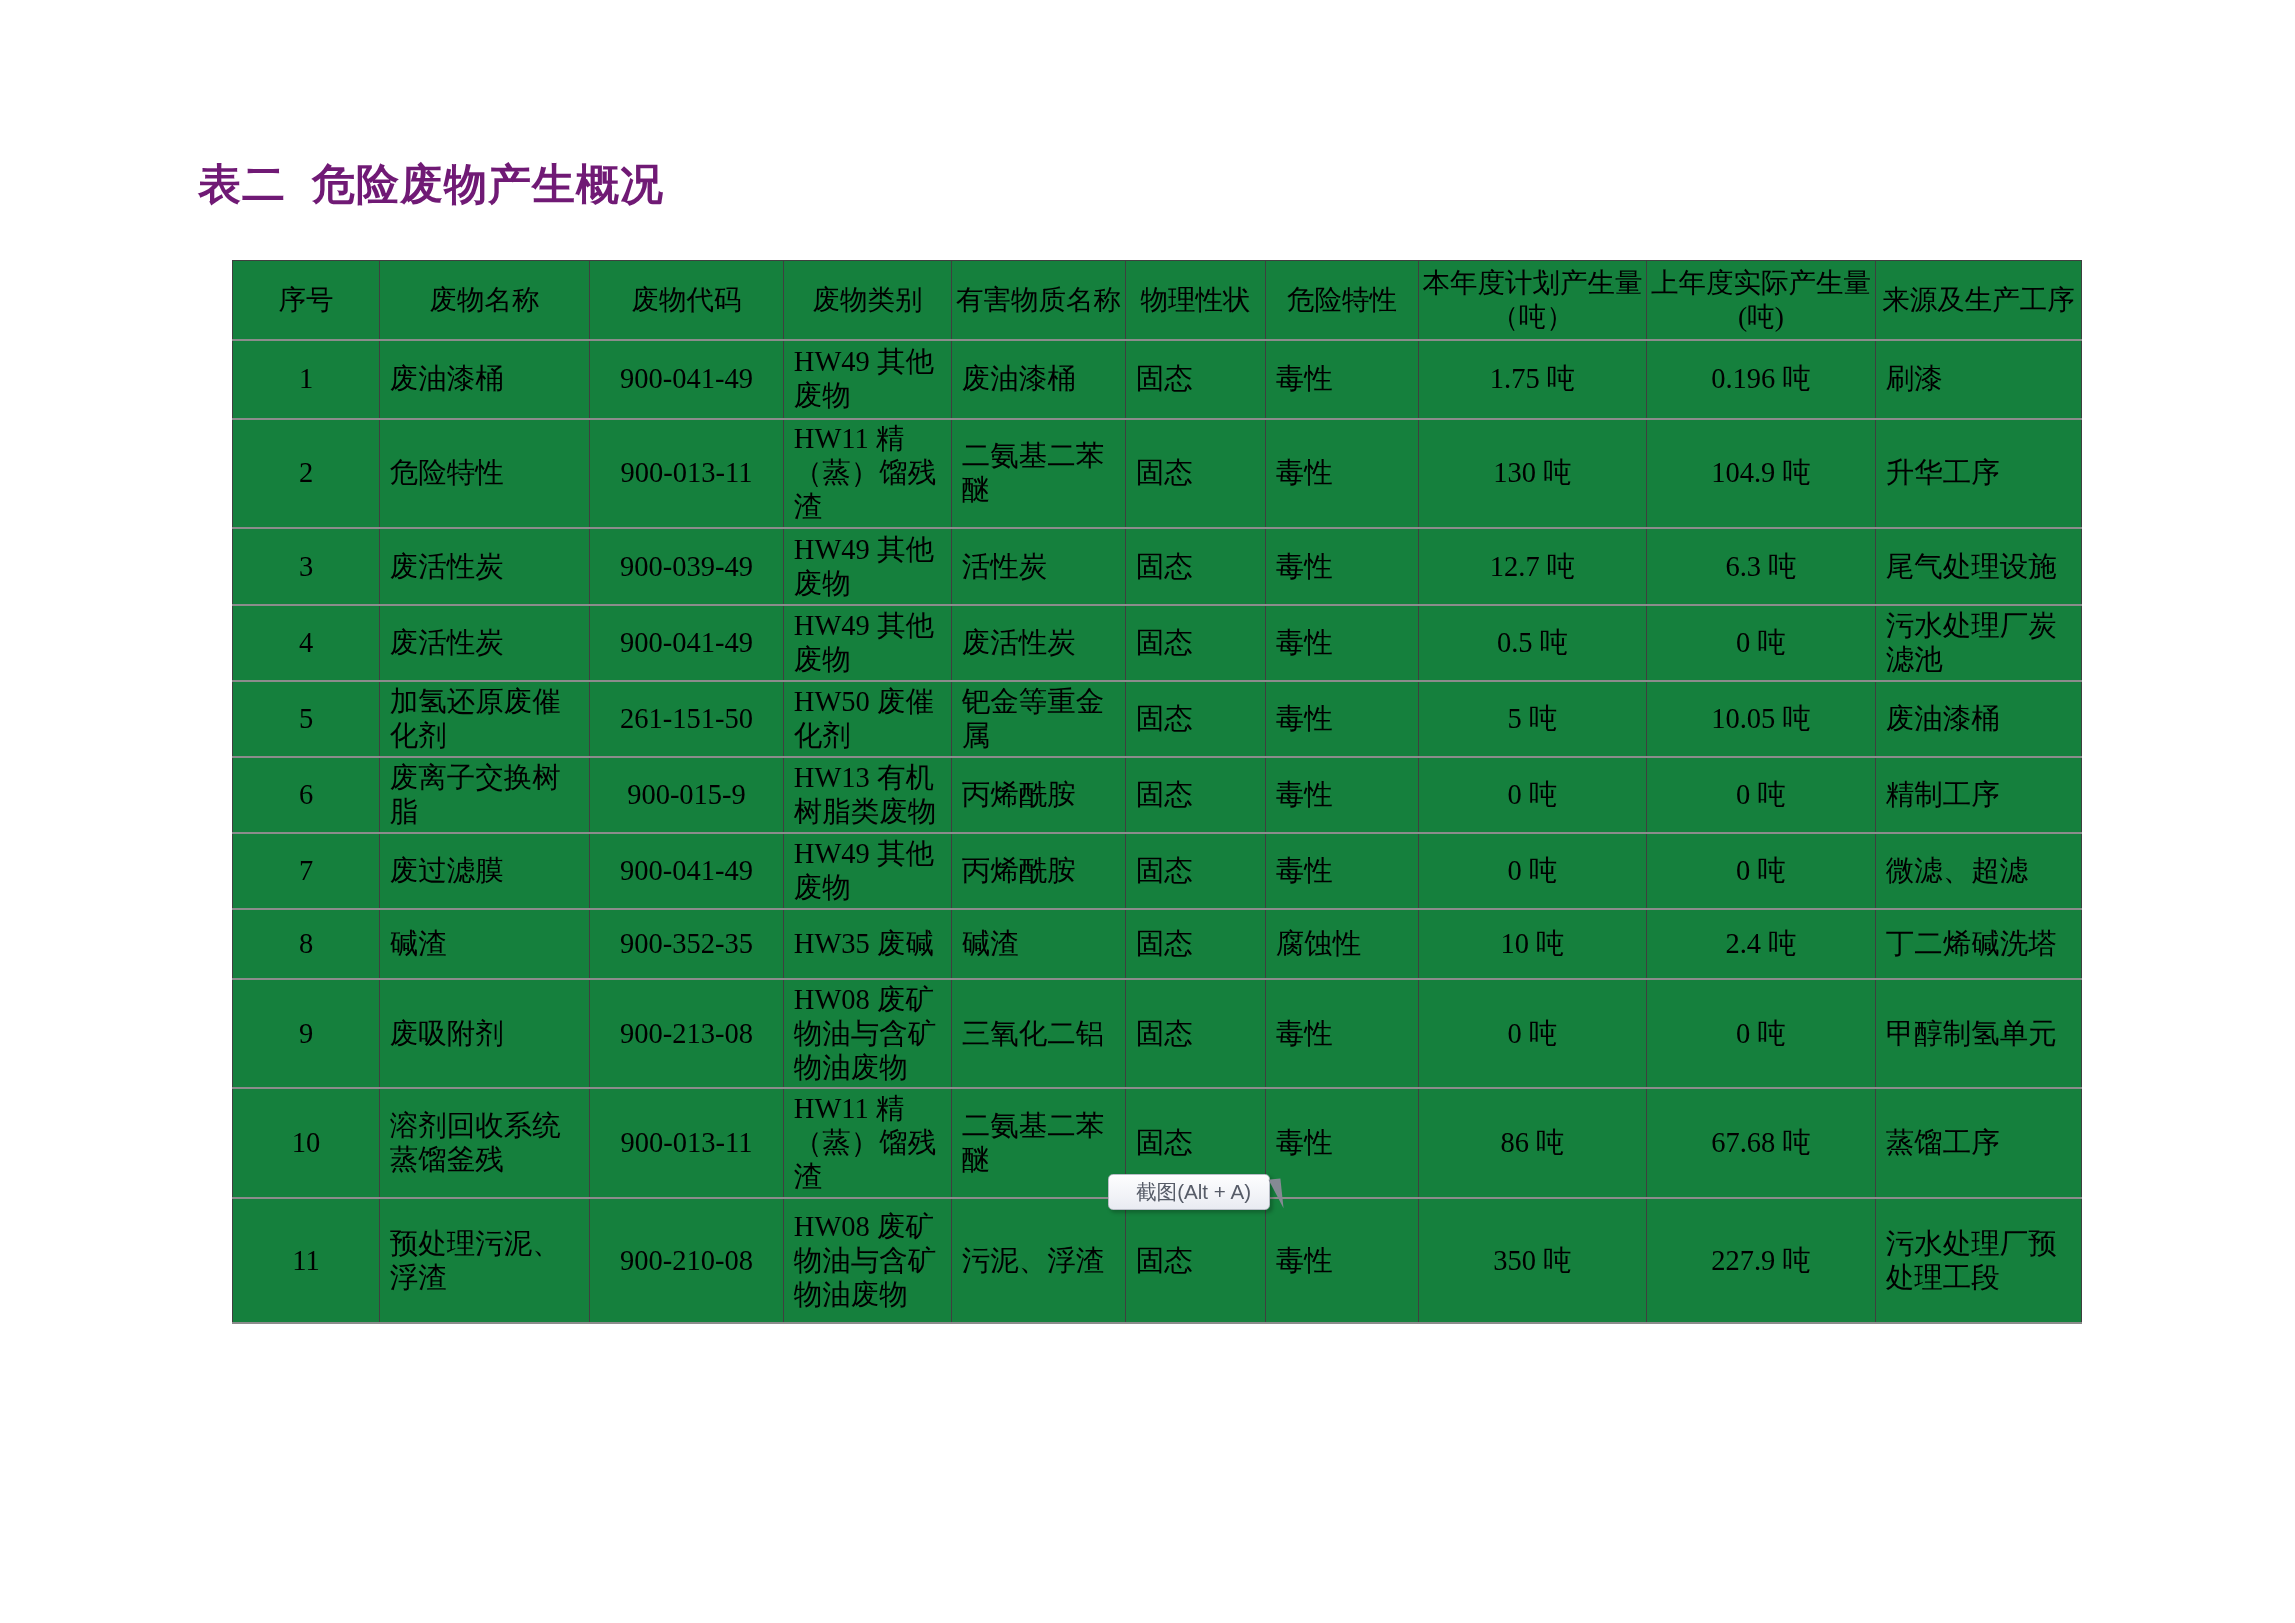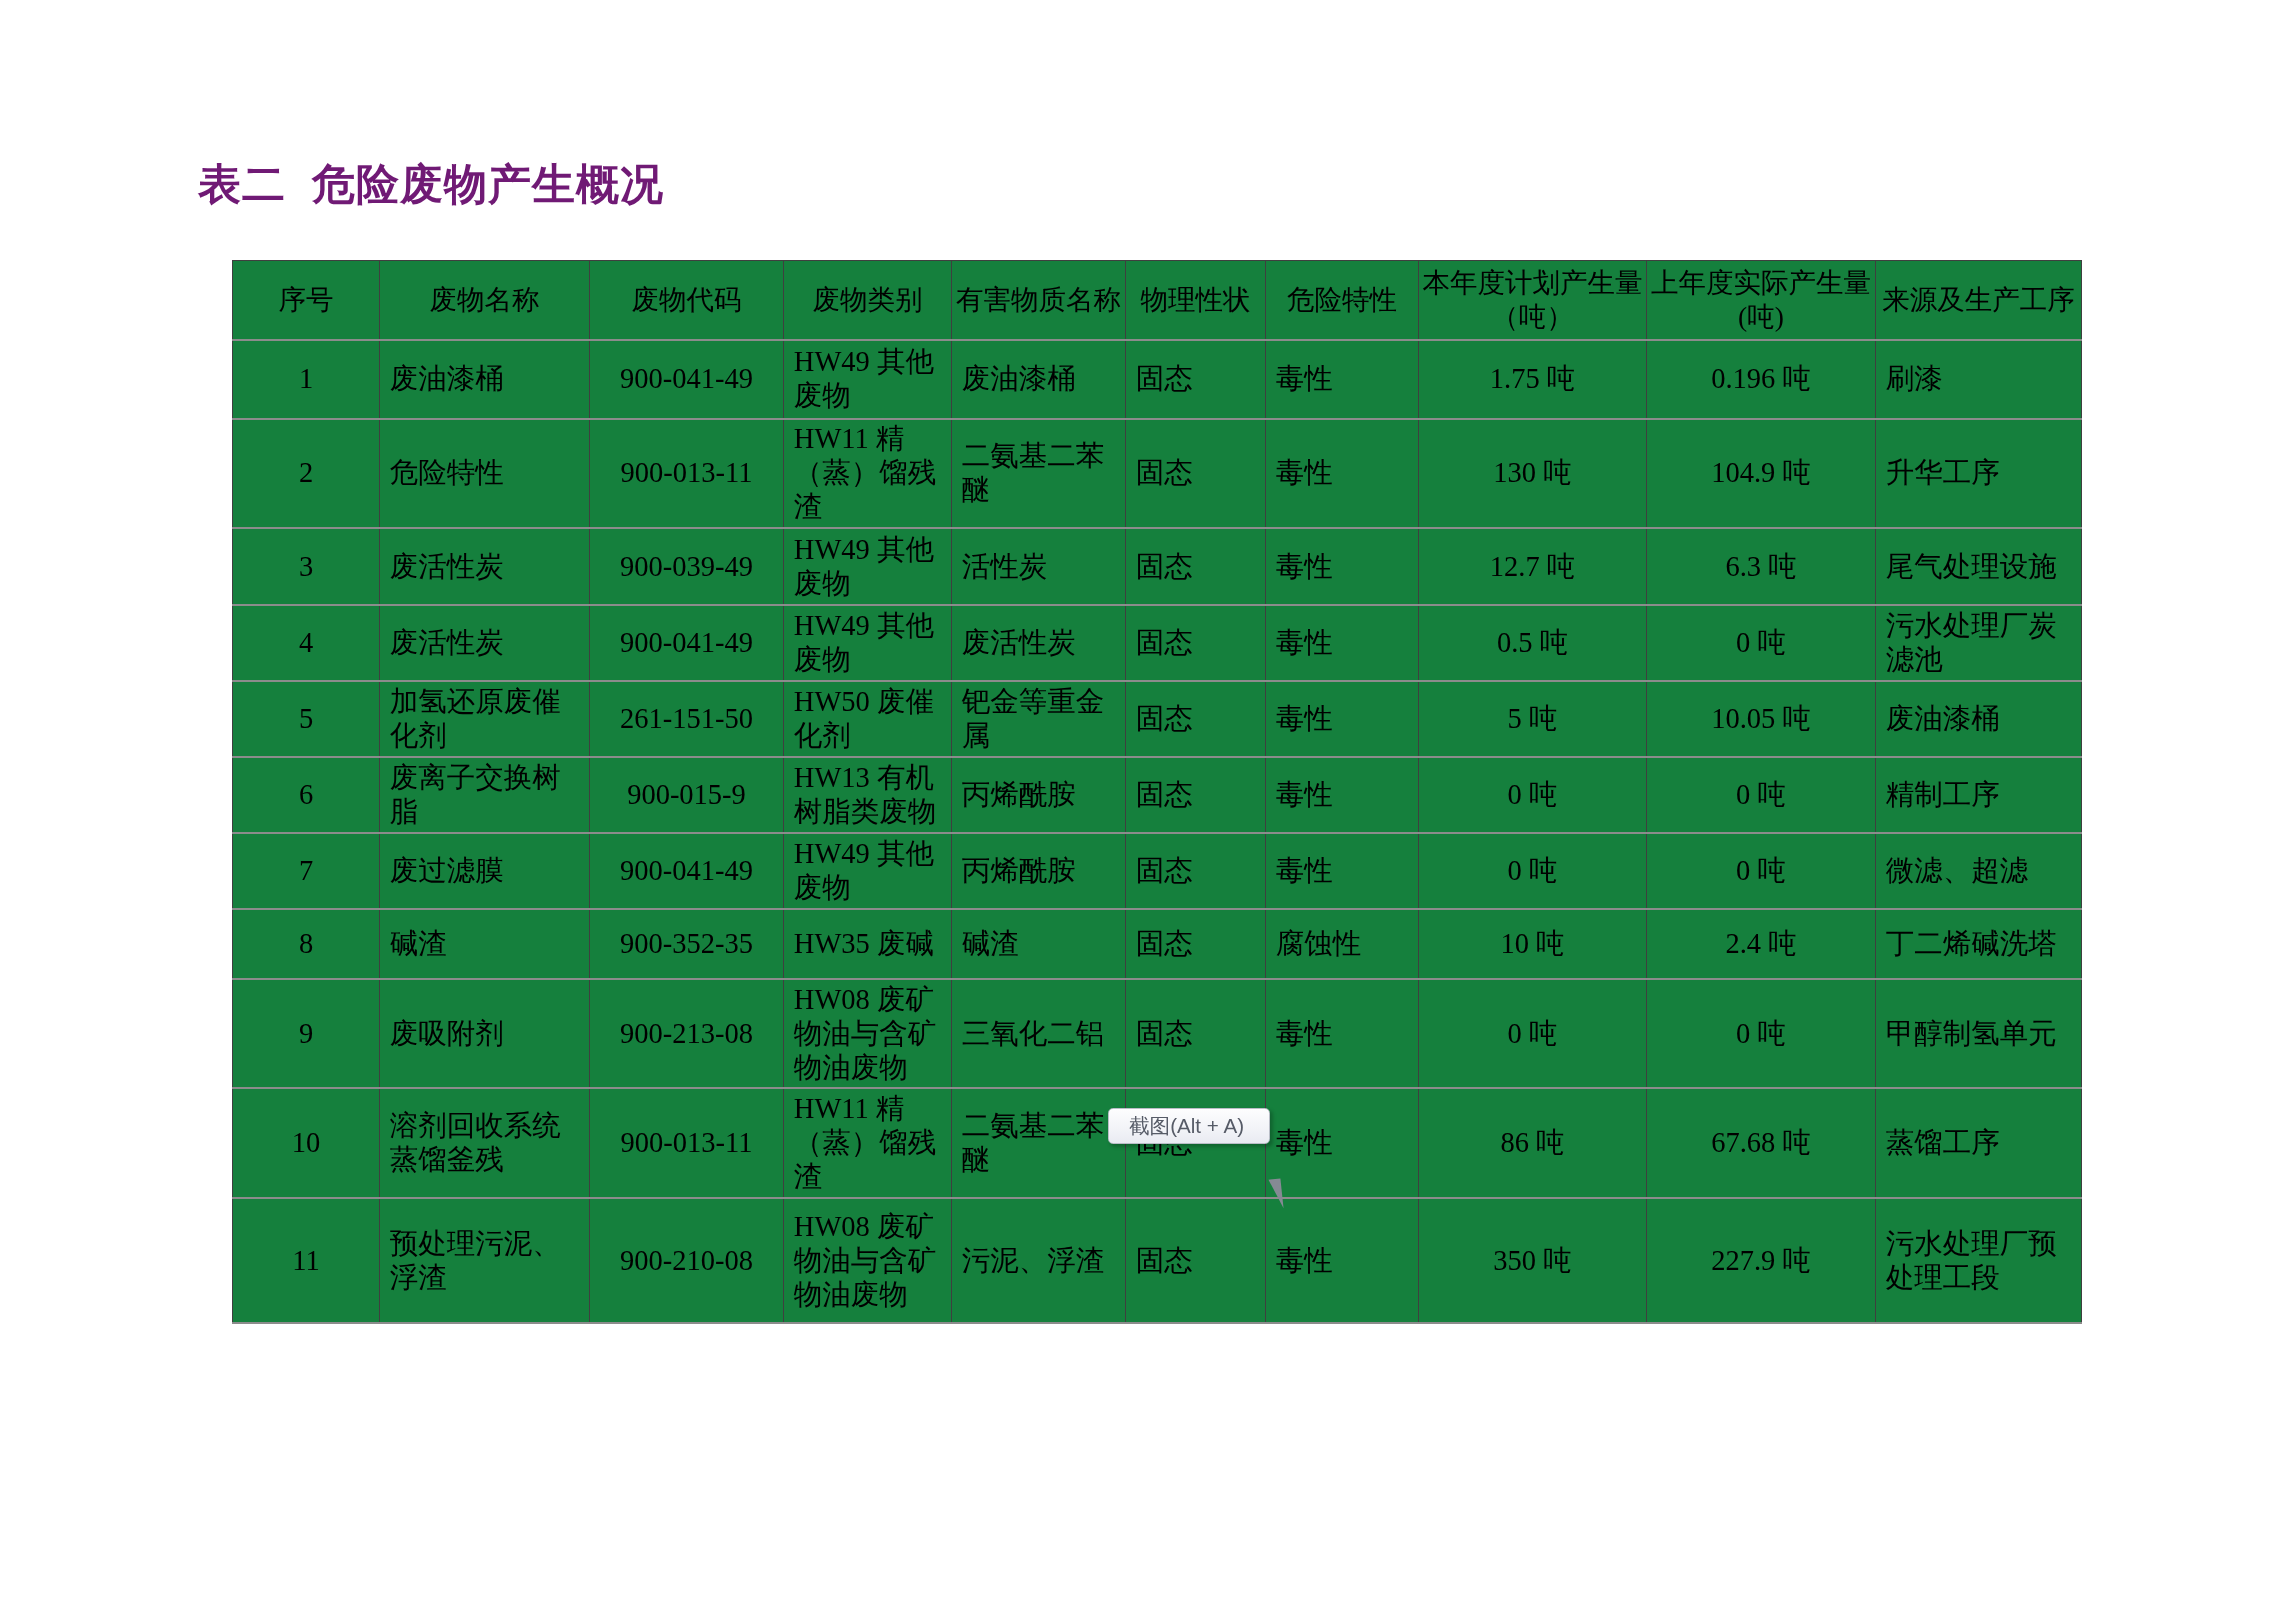--- a/index.html
+++ b/index.html
@@ -31,25 +31,25 @@
   }
   table.waste td{
     font-size:28.5px;line-height:34px;padding:2.9px 9.8px;text-align:left;
     word-break:break-word;
   }
   table.waste td:first-child, table.waste th:first-child{border-left-width:1.5px;}
   table.waste td:last-child, table.waste th:last-child{border-right-width:1.5px;}
   table.waste td.al-c{text-align:center;}
   table.waste td.al-r{text-align:center;}
   .tooltip{
-    position:absolute;left:1108px;top:1108px;width:162px;height:36px;
+    position:absolute;left:1108px;top:1174px;width:162px;height:36px;
     background:linear-gradient(180deg,#fdfdfe 0%,#f3f4f8 55%,#e9ebf2 100%);
     border:1px solid #b9bdc7;border-radius:4.9px;
     box-shadow:2.5px 2.9px 3.9px rgba(0,0,0,0.22);
-    display:flex;align-items:center;padding-left:20px;box-sizing:border-box;
+    display:flex;align-items:center;padding-left:27px;box-sizing:border-box;
     font-family:"Liberation Sans","DejaVu Sans",sans-serif;
     font-size:20.6px;color:#565b67;z-index:5;white-space:nowrap;
   }
   .cursor{
     position:absolute;left:1270px;top:1179px;width:0;height:0;z-index:6;
     border-top:30px solid #858a94;border-left:12.8px solid transparent;
     transform:rotate(-6deg);
   }
 </style>
 </head>

